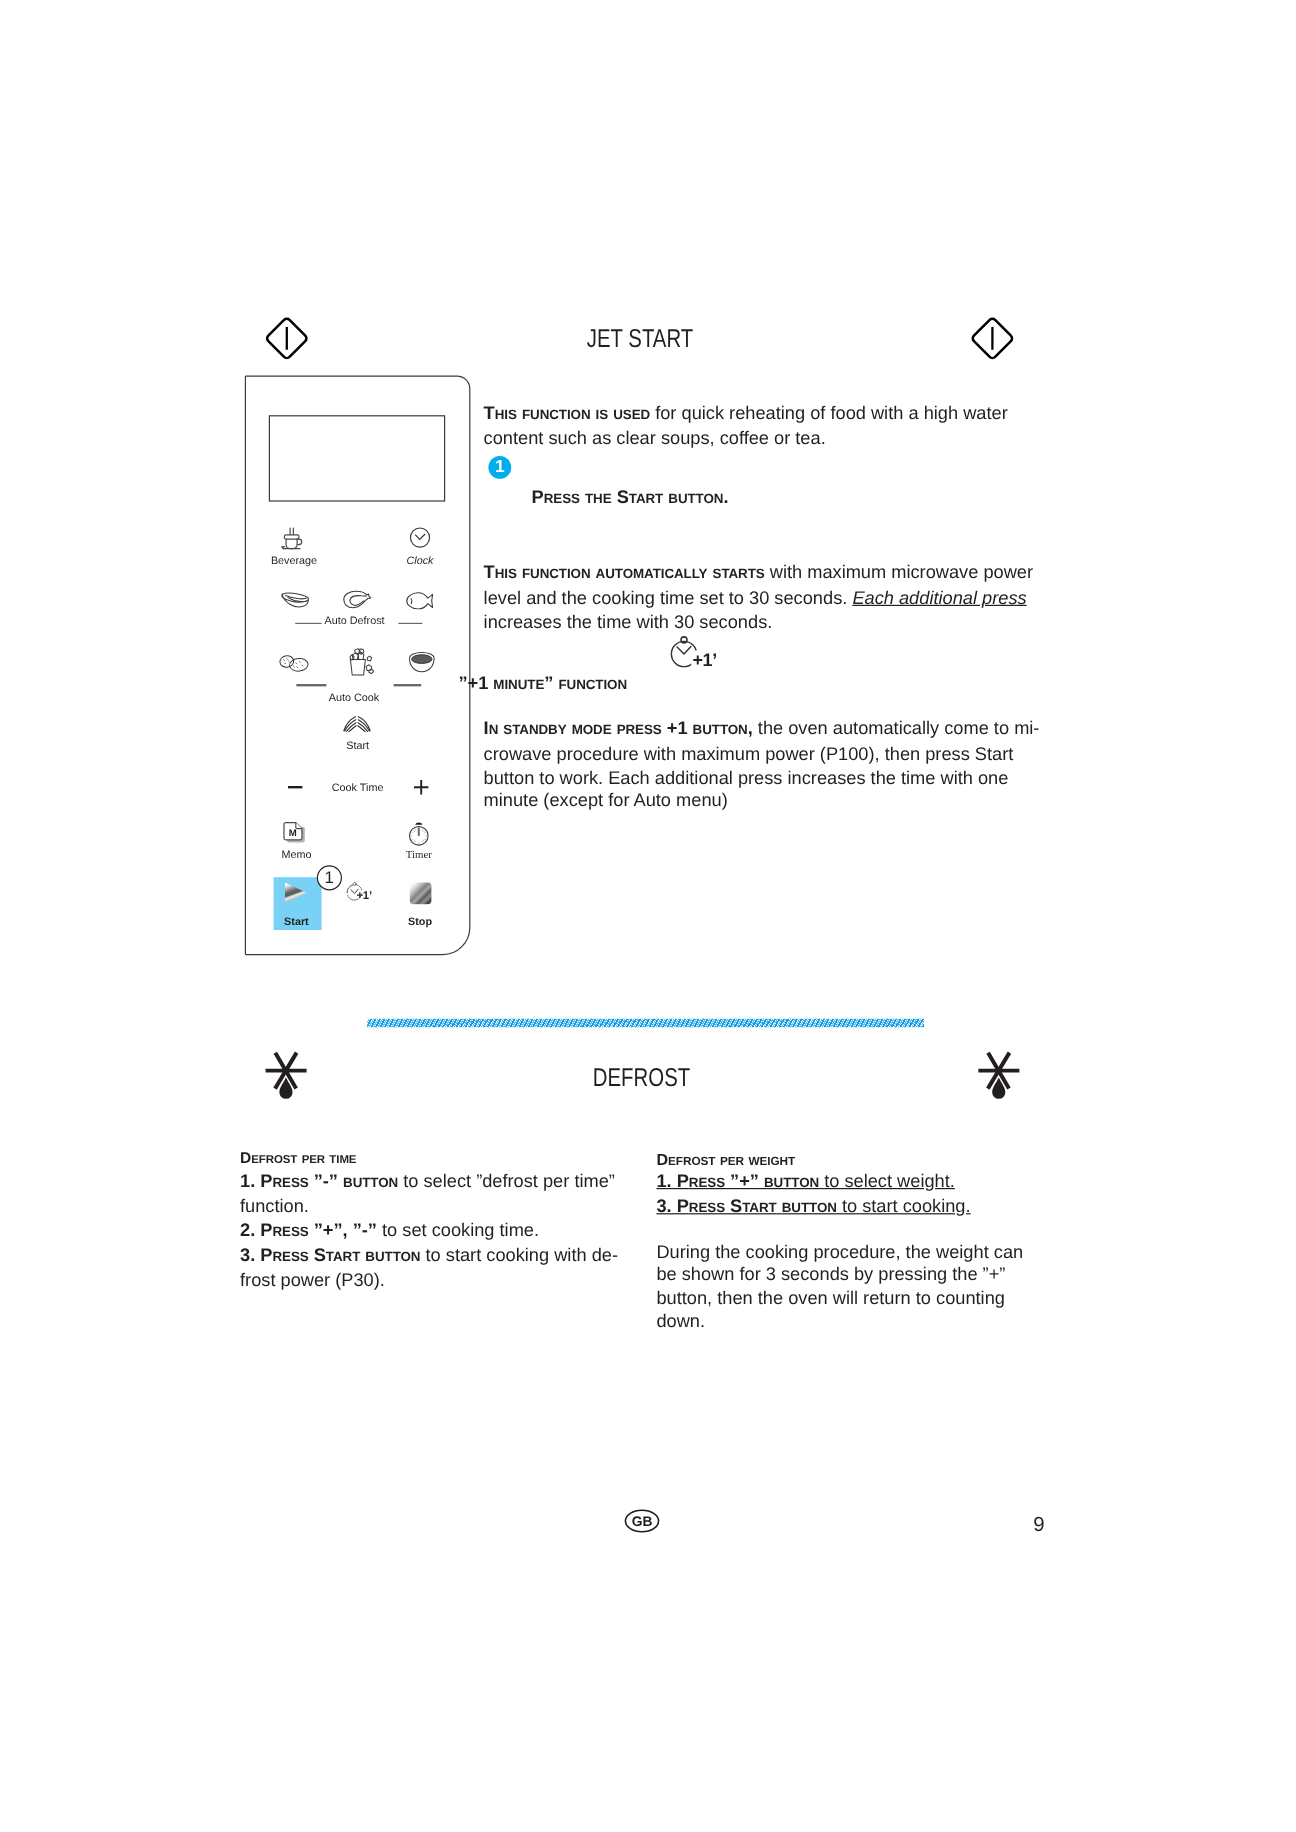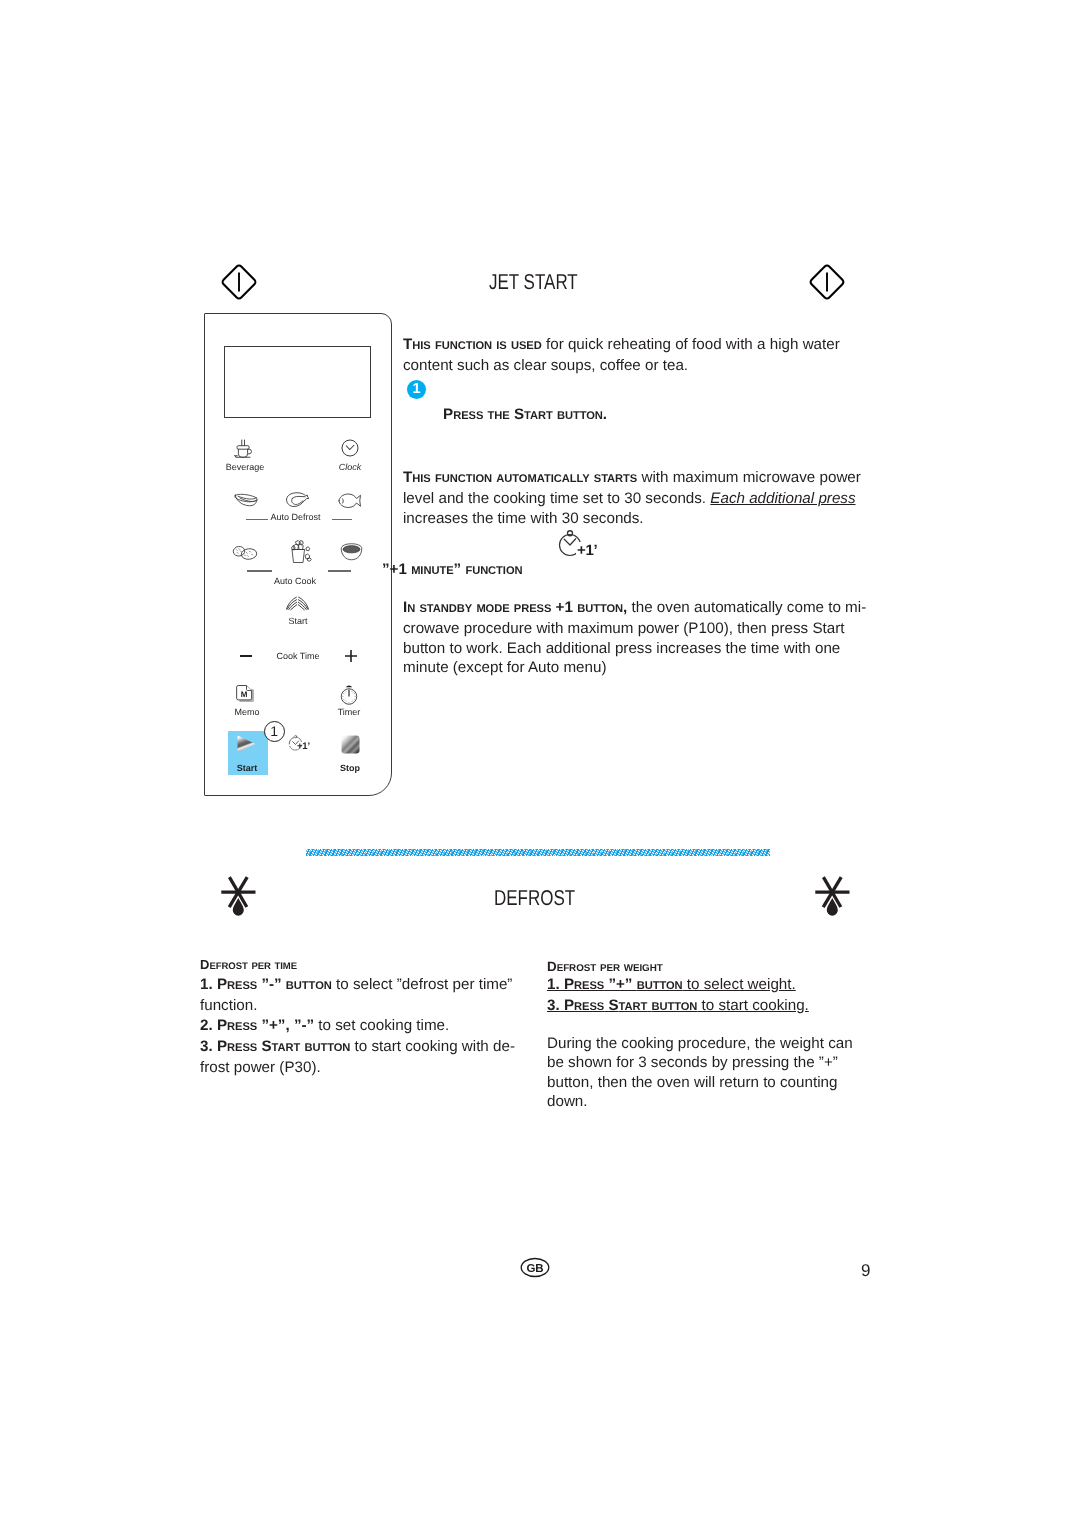--- a/index.html
+++ b/index.html
@@ -191,21 +191,21 @@
     <line x1="11.5" y1="15.5" x2="12.8" y2="18"></line>
     <line x1="23.2" y1="36" x2="24.5" y2="38.5"></line>
     <line x1="24.5" y1="15.5" x2="23.2" y2="18"></line>
     <line x1="12.8" y1="36" x2="11.5" y2="38.5"></line>
     <line x1="6" y1="20.5" x2="8.5" y2="21.8"></line>
     <line x1="27.5" y1="32.2" x2="30" y2="33.5"></line>
     <line x1="30" y1="20.5" x2="27.5" y2="21.8"></line>
     <line x1="8.5" y1="32.2" x2="6" y2="33.5"></line>
   </g>
 </svg>
-<div class="lbl" style="left:309px;top:707px;width:80px;">Timer</div>
+<div class="lbl" style="left:309px;top:707px;width:80px;font-family:Liberation Serif, serif;">Timer</div>
 
 <div id="startkey"></div>
 <svg class="ico" style="left:236px;top:734px;" width="21" height="20" viewBox="0 0 42 40">
   <defs>
     <linearGradient id="gradStart" x1="0.15" y1="0" x2="0.55" y2="1">
       <stop offset="0%" stop-color="#ffffff"></stop>
       <stop offset="10%" stop-color="#f0f0f0"></stop>
       <stop offset="26%" stop-color="#a8a8a8"></stop>
       <stop offset="42%" stop-color="#666666"></stop>
       <stop offset="55%" stop-color="#5a5a5a"></stop>

